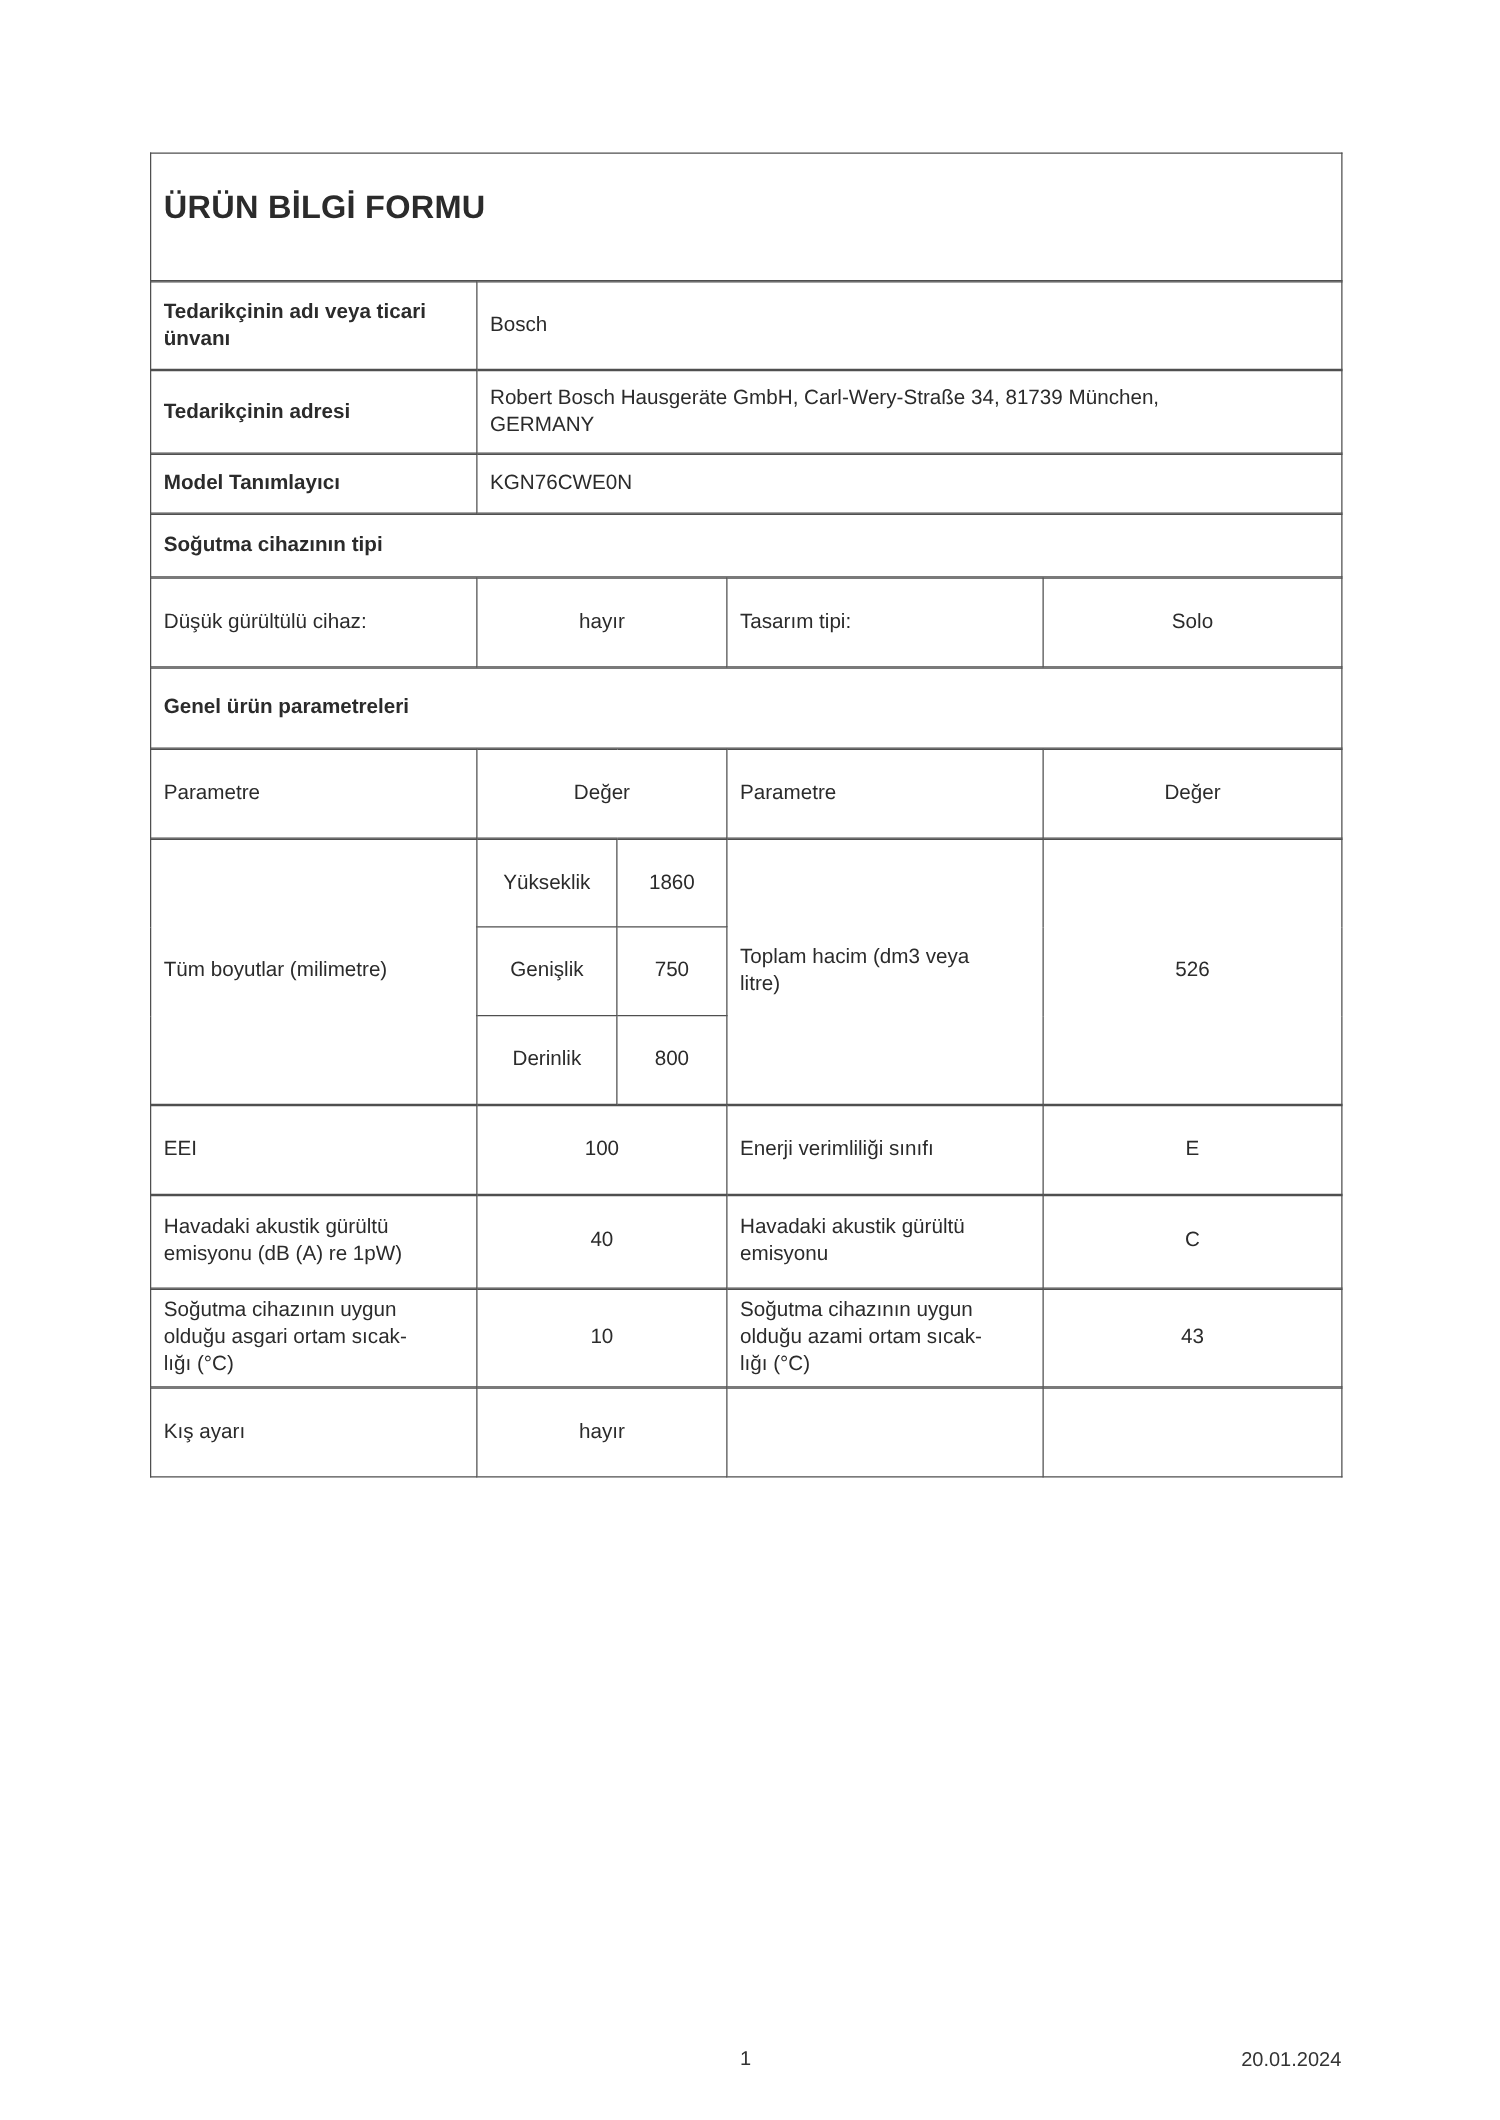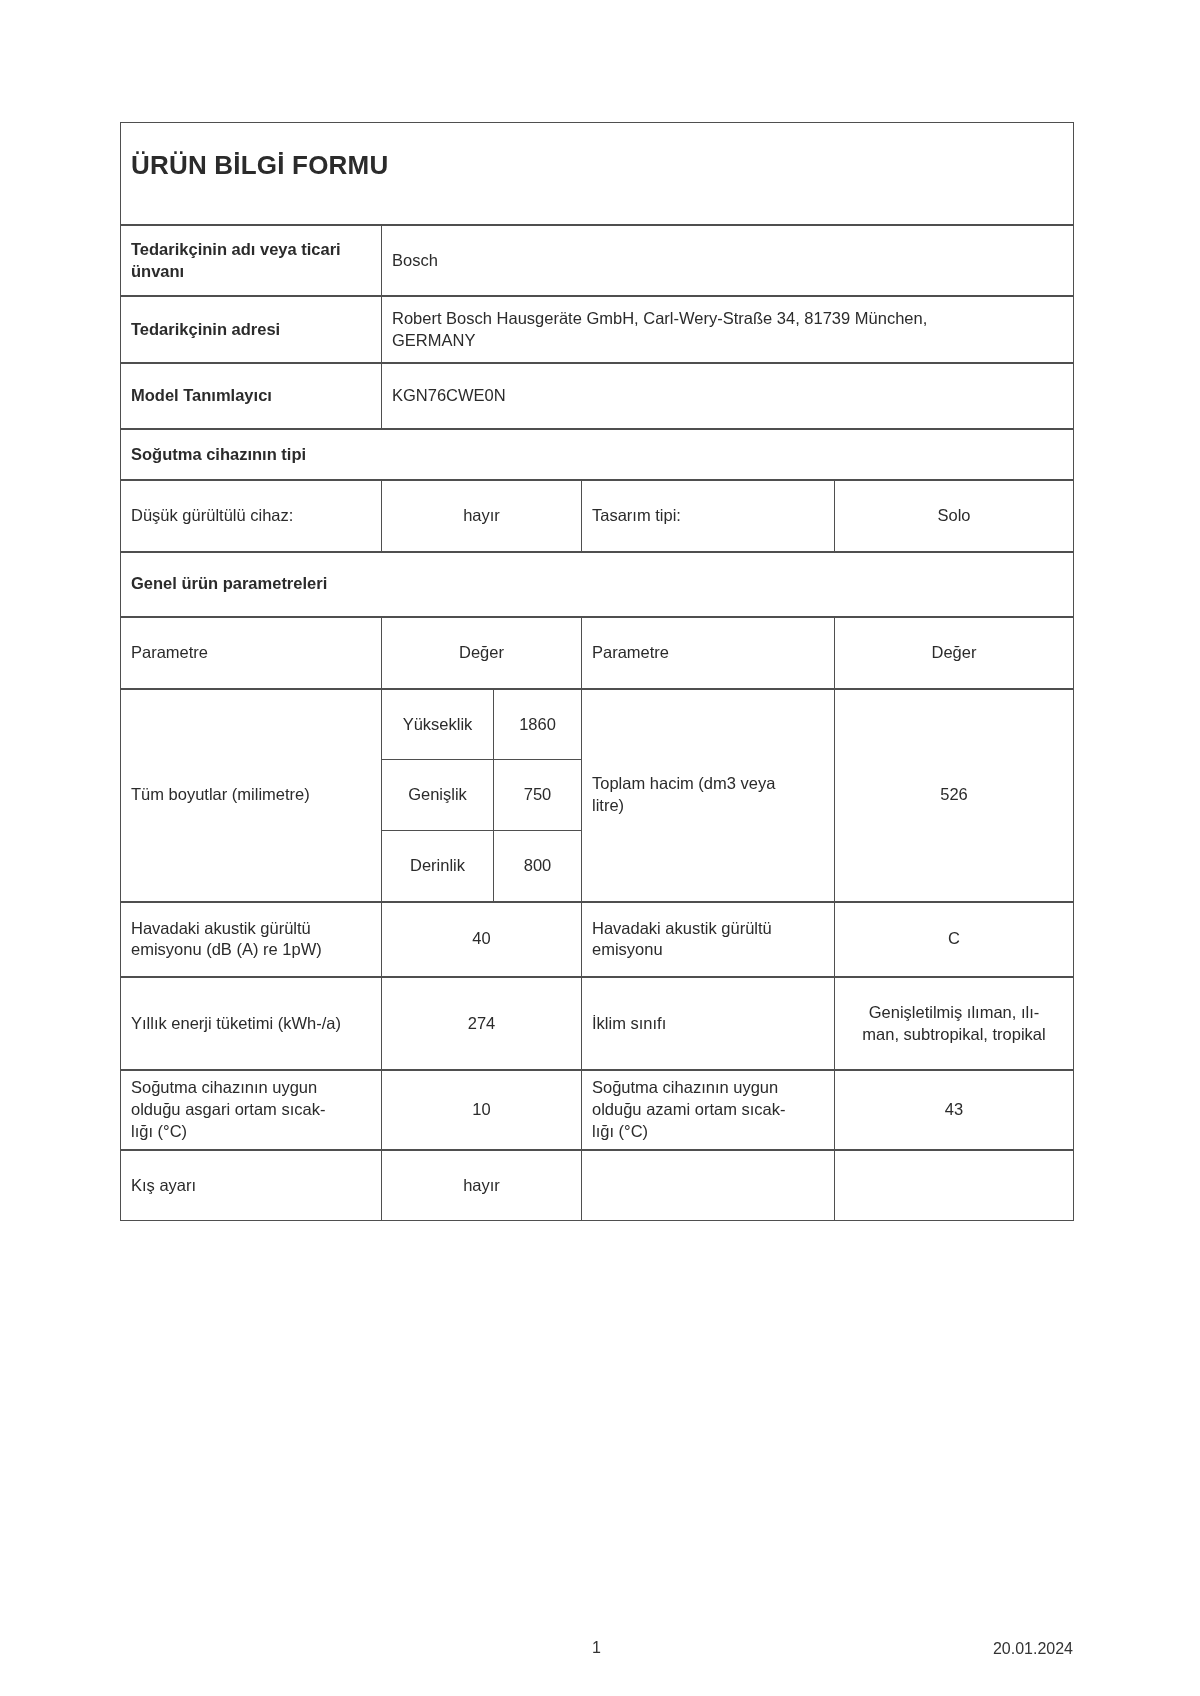--- a/index.html
+++ b/index.html
@@ -95,21 +95,21 @@
       <td class="lbl"><span class="box w580">Robert Bosch Hausgeräte GmbH, Carl-Wery-Straße 34, 81739 München, GERMANY</span></td>
     </tr>
   </tbody>
     </table>
   <table class="row">
     <colgroup>
         <col style="width:261px">
         <col style="width:692px">
       </colgroup>
     <tbody>
-        <tr style="height:65px">
+        <tr style="height:47px">
       <td class="lbl bold">Model Tanımlayıcı</td>
       <td class="lbl">KGN76CWE0N</td>
     </tr>
   </tbody>
     </table>
 
   <table class="row">
     <colgroup>
         <col style="width:953px">
       </colgroup>
@@ -184,54 +184,54 @@
       <td class="val">Genişlik</td>
       <td class="val">750</td>
     </tr>
     <tr style="height:49px">
       <td class="val">Derinlik</td>
       <td class="val">800</td>
     </tr>
   </tbody>
     </table>
 
+  <table class="row">
+    <colgroup>
+        <col style="width:261px">
+        <col style="width:200px">
+        <col style="width:253px">
+        <col style="width:239px">
+      </colgroup>
+    <tbody>
+        <tr style="height:52px">
+      <td class="lbl">EEI</td>
+      <td class="val">100</td>
+      <td class="lbl">Enerji verimliliği sınıfı</td>
+      <td class="val">E</td>
+    </tr>
+  </tbody>
+    </table>
 
   <table class="row">
     <colgroup>
         <col style="width:261px">
         <col style="width:200px">
         <col style="width:253px">
         <col style="width:239px">
       </colgroup>
     <tbody>
         <tr style="height:74px">
       <td class="lbl"><span class="box w212">Havadaki akustik gürültü emisyonu (dB (A) re 1pW)</span></td>
       <td class="val">40</td>
       <td class="lbl"><span class="box w210">Havadaki akustik gürültü emisyonu</span></td>
       <td class="val">C</td>
     </tr>
   </tbody>
     </table>
 
-  <table class="row">
-    <colgroup>
-        <col style="width:261px">
-        <col style="width:200px">
-        <col style="width:253px">
-        <col style="width:239px">
-      </colgroup>
-    <tbody>
-        <tr style="height:74px">
-      <td class="lbl"><span class="box w210">Yıllık enerji tüketimi (kWh-/a)</span></td>
-      <td class="val">274</td>
-      <td class="lbl">İklim sınıfı</td>
-      <td class="val"><span class="box w205">Genişletilmiş ılıman, ılı-man, subtropikal, tropikal</span></td>
-    </tr>
-  </tbody>
-    </table>
 
   <table class="row">
     <colgroup>
         <col style="width:261px">
         <col style="width:200px">
         <col style="width:253px">
         <col style="width:239px">
       </colgroup>
     <tbody>
         <tr style="height:76px">

